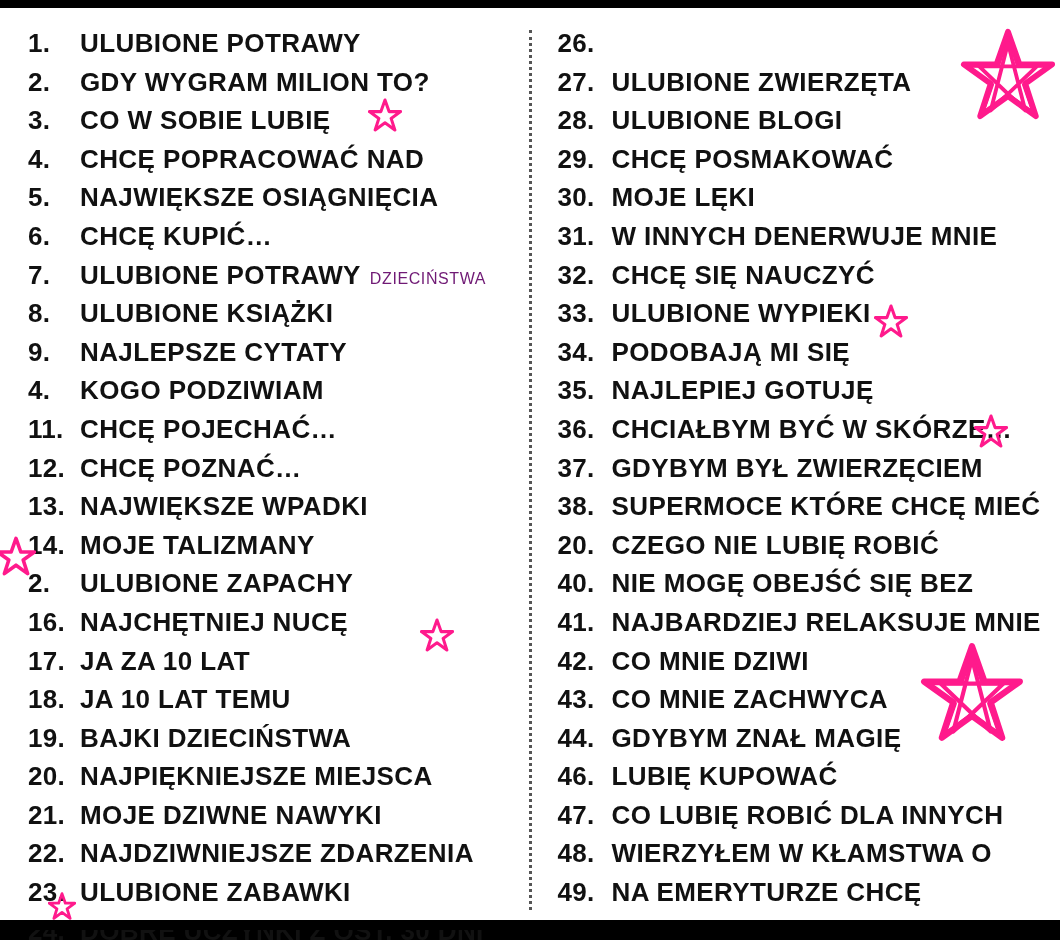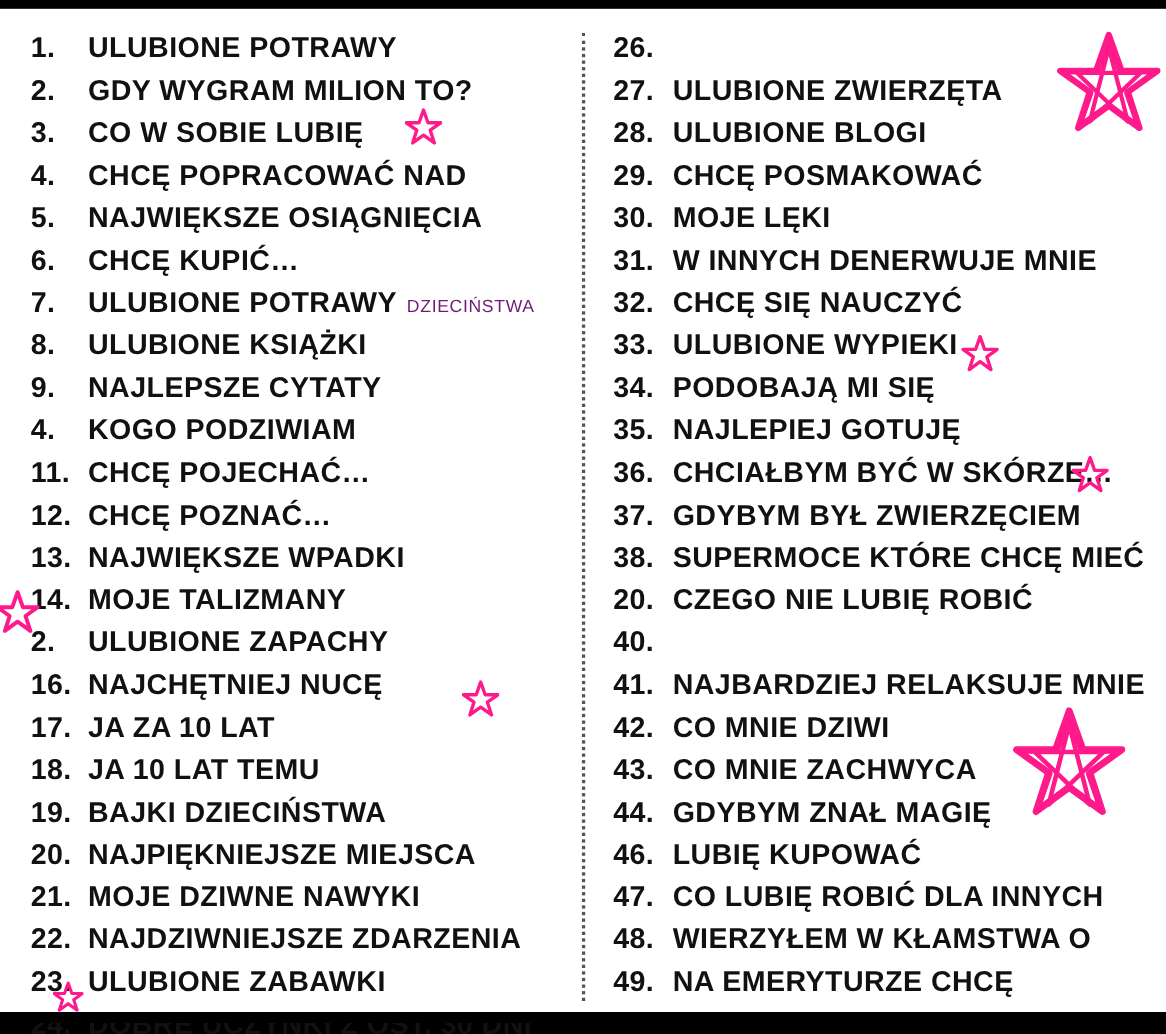--- a/index.html
+++ b/index.html
@@ -268,20 +268,21 @@
         <div class="item">
             <span class="num">38.</span>
             <span class="txt">SUPERMOCE KTÓRE CHCĘ MIEĆ</span>
           </div>
         <div class="item">
             <span class="num">20.</span>
             <span class="txt">CZEGO NIE LUBIĘ ROBIĆ</span>
           </div>
         <div class="item">
             <span class="num">40.</span>
+            <span class="txt">NIE MOGĘ OBEJŚĆ SIĘ BEZ</span>
           </div>
         <div class="item">
             <span class="num">41.</span>
             <span class="txt">NAJBARDZIEJ RELAKSUJE MNIE</span>
           </div>
         <div class="item">
             <span class="num">42.</span>
             <span class="txt">CO MNIE DZIWI</span>
           </div>
         <div class="item">

